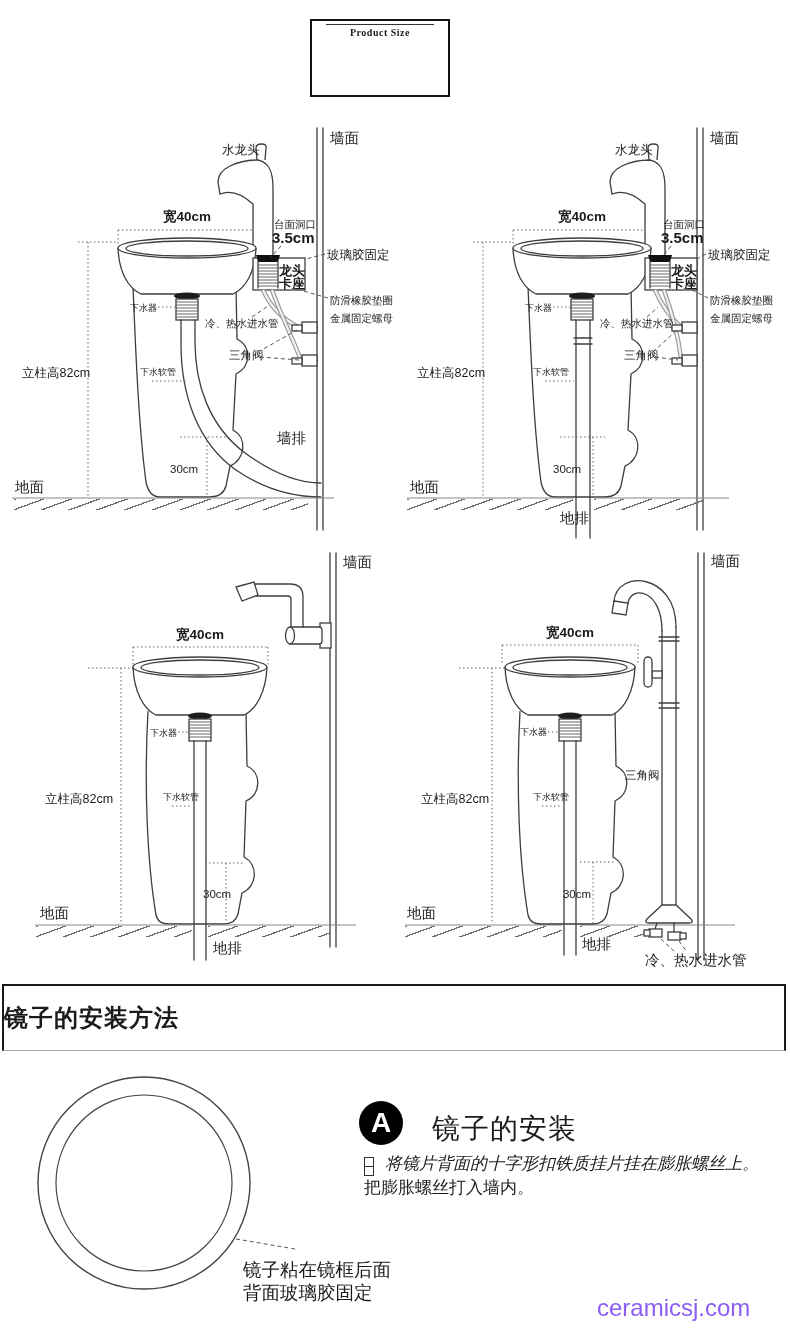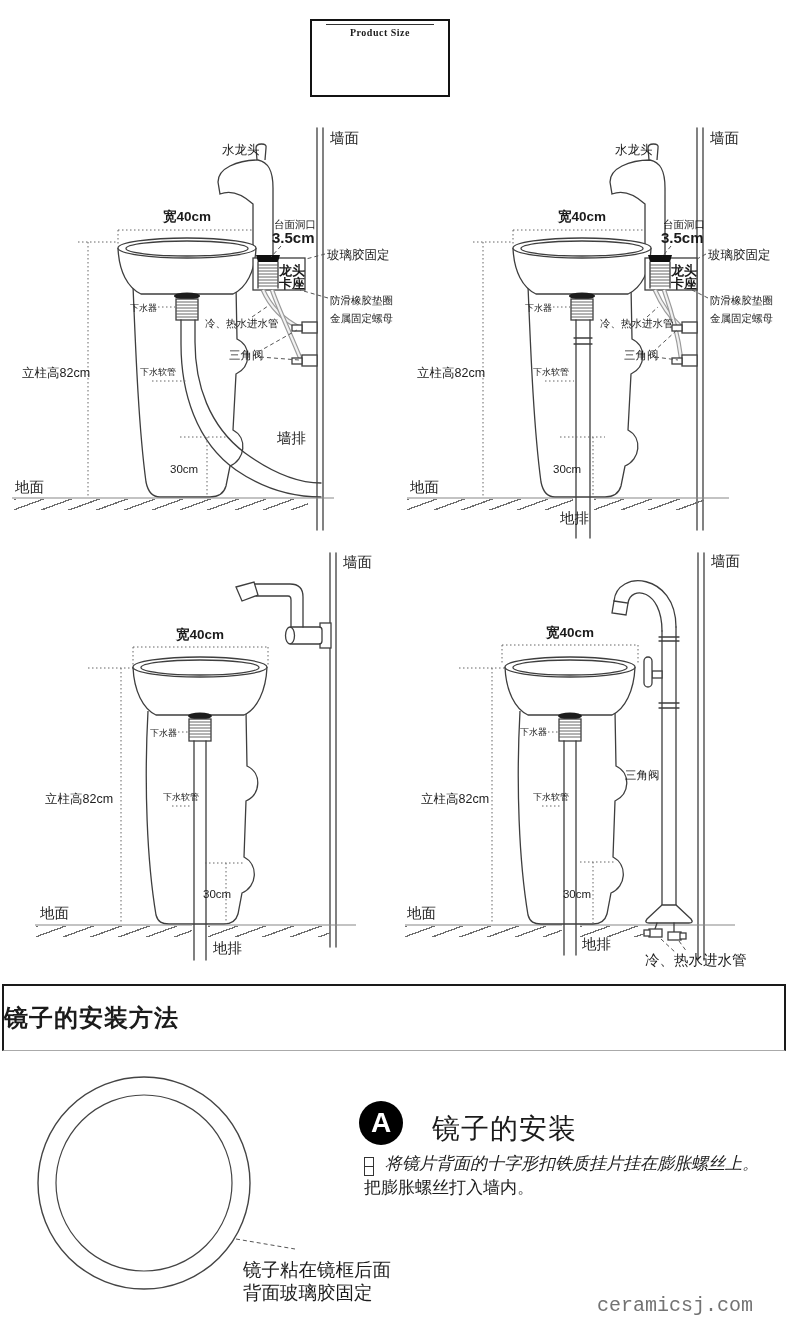--- a/index.html
+++ b/index.html
@@ -47,22 +47,22 @@
   }
   .badge{
     position:absolute;left:359px;top:1101px;width:44px;height:44px;border-radius:50%;
     background:#000;color:#fff;display:flex;align-items:center;justify-content:center;
     font-size:28px;font-weight:bold;
   }
   .mirror-heading{position:absolute;left:412px;top:1110px;font-size:28px;font-weight:normal;letter-spacing:1px;margin-left:20px;}
   .step{position:absolute;left:364px;display:flex;align-items:flex-start;font-size:17px;}
   .step .sq{width:8px;height:8px;border:1.5px solid #333;margin:5px 11px 0 0;flex:none;}
   .watermark{
-    position:absolute;left:597px;top:1294px;font-family:Liberation Mono, monospace;
-    font-size:20px;color:#737373;
+    position:absolute;left:597px;top:1294px;font-family:Liberation Sans, sans-serif;
+    font-size:24px;color:#8b5cf6;
   }
 </style>
 </head>
 <body>
 
 <div class="header-box">
   <div class="header-divider"></div>
   <div class="header-subtitle">Product Size</div>
 </div>
 

